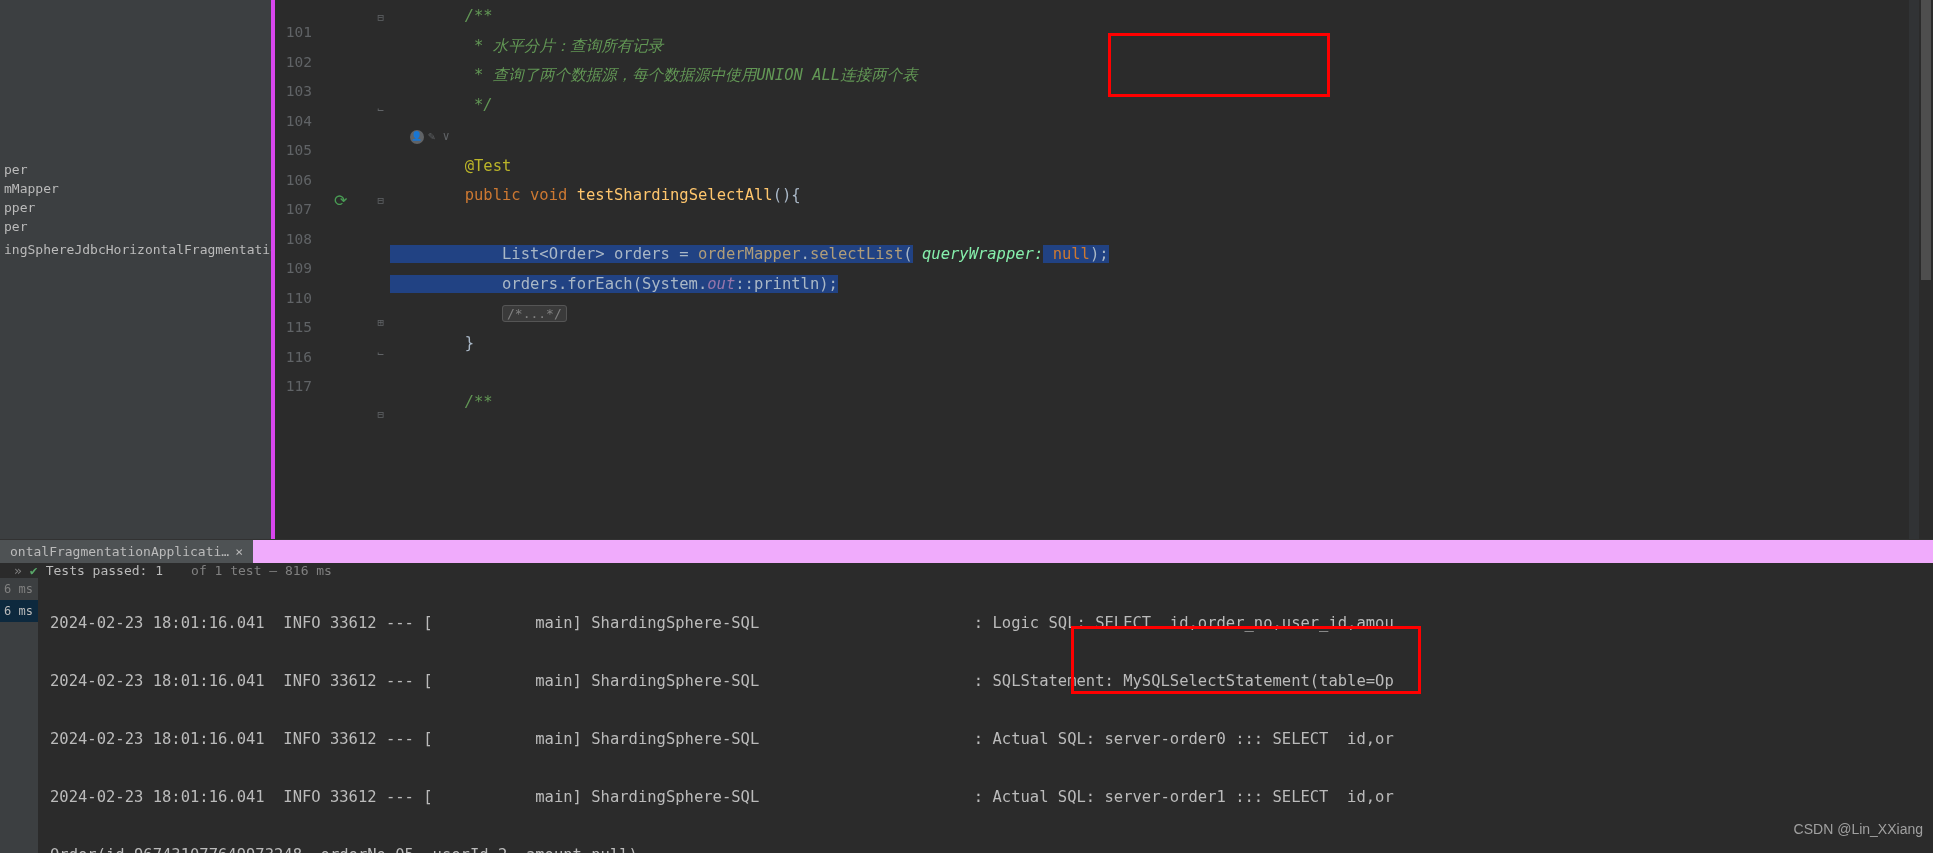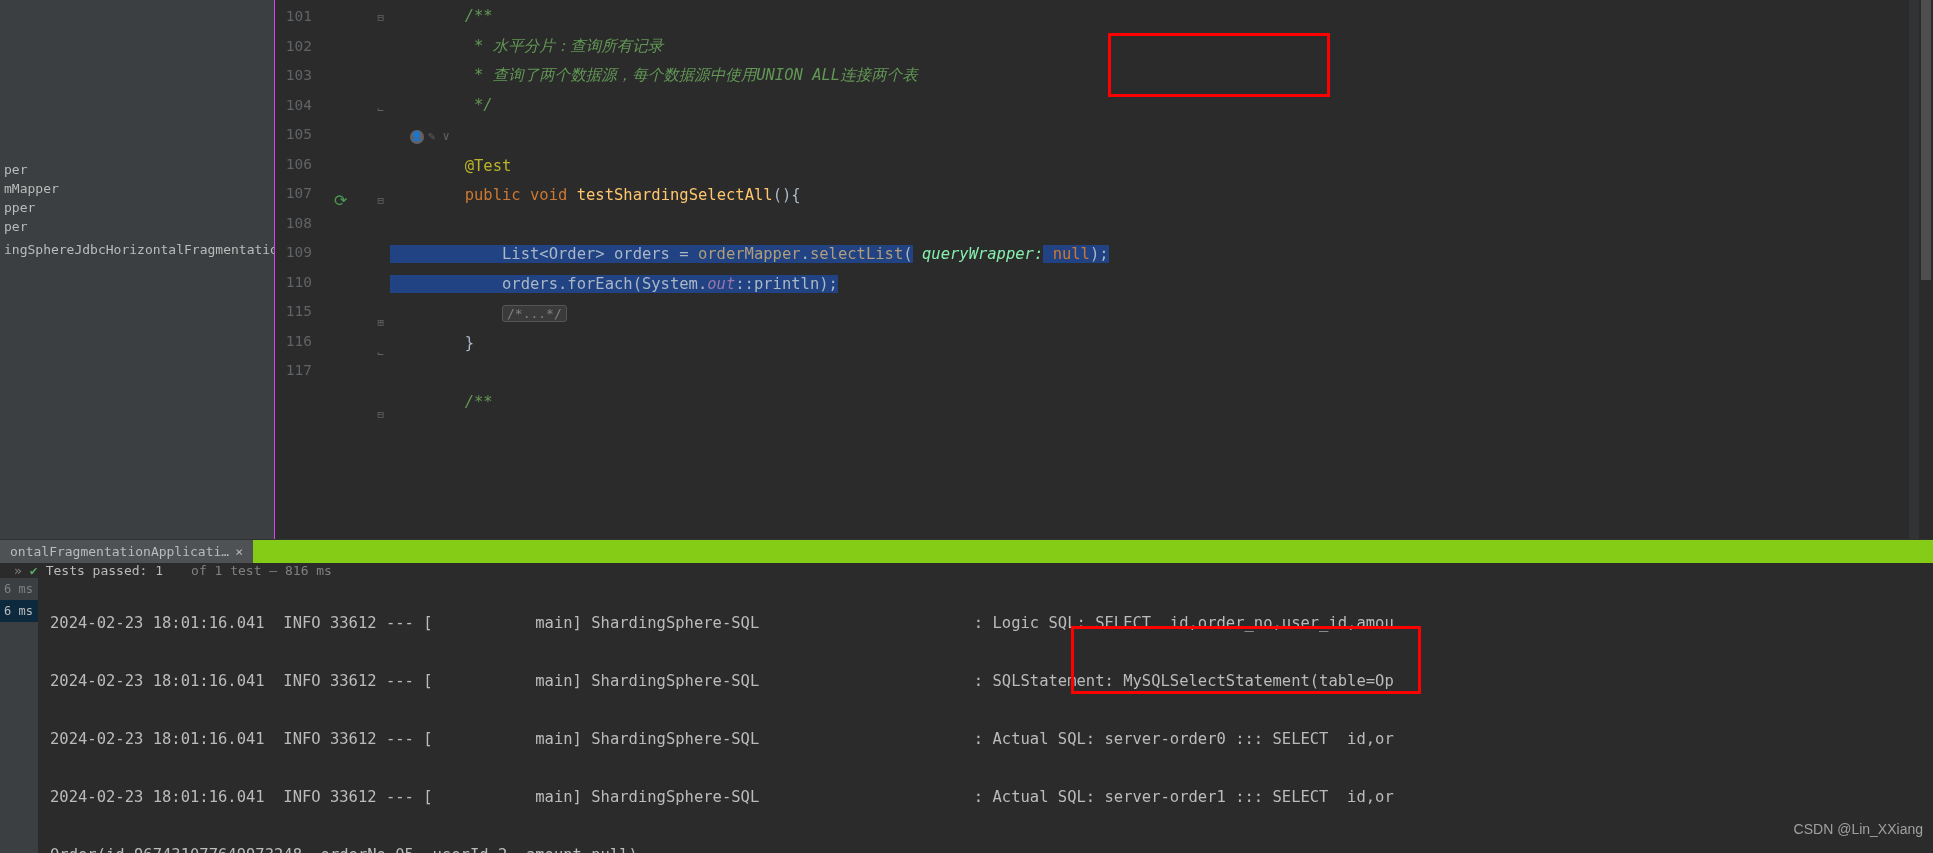--- a/index.html
+++ b/index.html
@@ -13,32 +13,32 @@
     height: 853px;
   }
   .ide-container { display: flex; flex-direction: column; height: 853px; width: 1933px; }
   .top-section { display: flex; flex: 1; overflow: hidden; }
   .sidebar {
     width: 275px;
     background: #3c3f41;
     color: #bbbbbb;
     font-size: 13px;
     overflow: hidden;
-    border-right: 1px solid #d946ef;
+    border-right: 4px solid #d946ef;
   }
   .sidebar-item { padding: 2px 0 2px 4px; white-space: nowrap; color: #bbbbbb; }
   .editor { flex: 1; background: #2b2b2b; display: flex; position: relative; }
   .gutter {
     width: 55px;
     text-align: right;
     padding-right: 18px;
     color: #606366;
     font-size: 14.5px;
     line-height: 29.5px;
-    padding-top: 2px;
+    padding-top: 18px;
     background: #2b2b2b;
     user-select: none;
   }
   .gutter-icons {
     width: 60px;
     line-height: 29.5px;
     padding-top: 2px;
     position: relative;
   }
   .fold-icon {
@@ -90,21 +90,21 @@
   }
   .bottom-section {
     height: 314px;
     background: #2b2b2b;
     border-top: 1px solid #323232;
     display: flex;
     flex-direction: column;
   }
   .tab-bar {
     height: 28px;
-    background: #84cc16;
+    background: #f0abfc;
     display: flex;
     align-items: center;
     font-size: 13px;
   }
   .tab {
     padding: 4px 10px;
     color: #bbbbbb;
     display: flex;
     align-items: center;
     gap: 6px;

